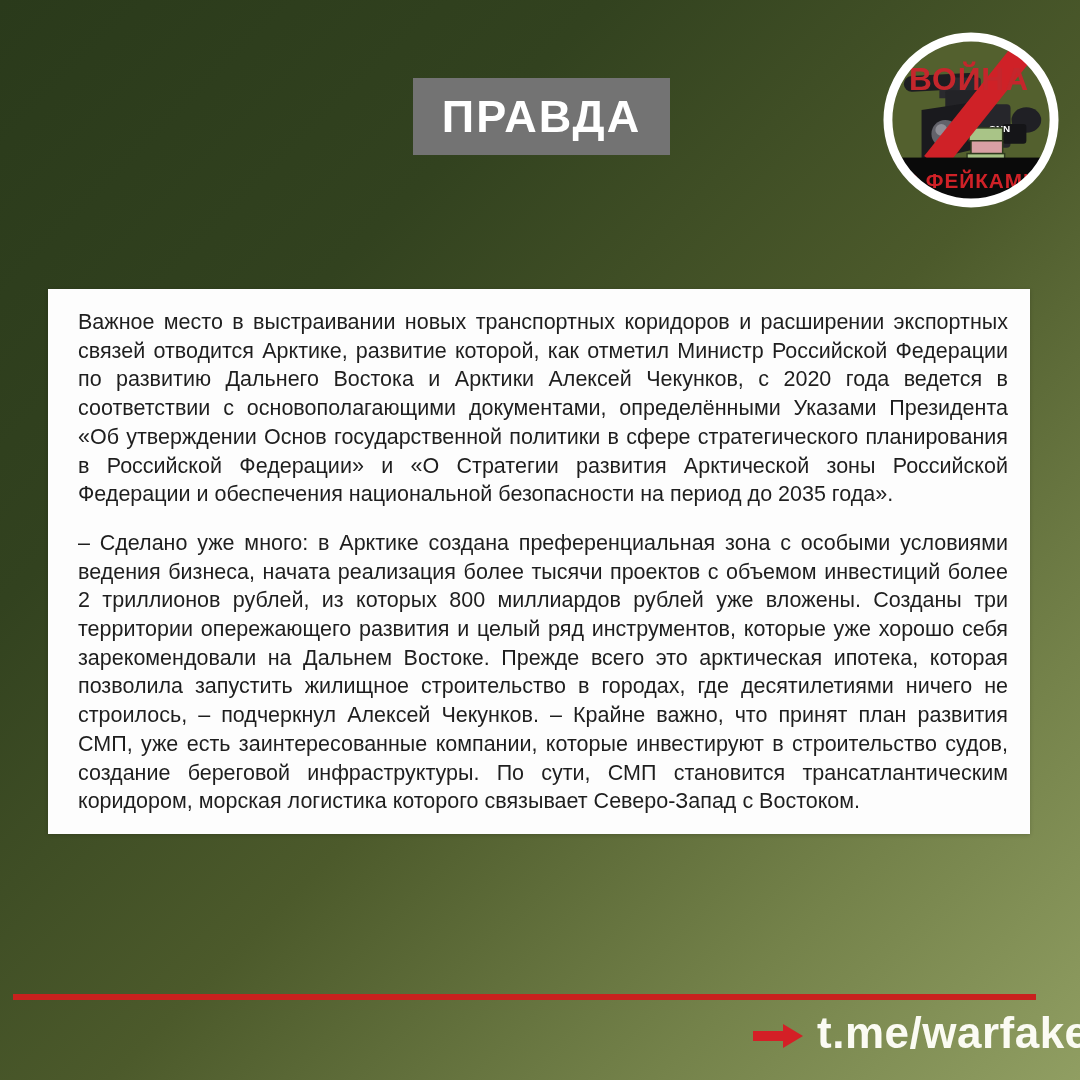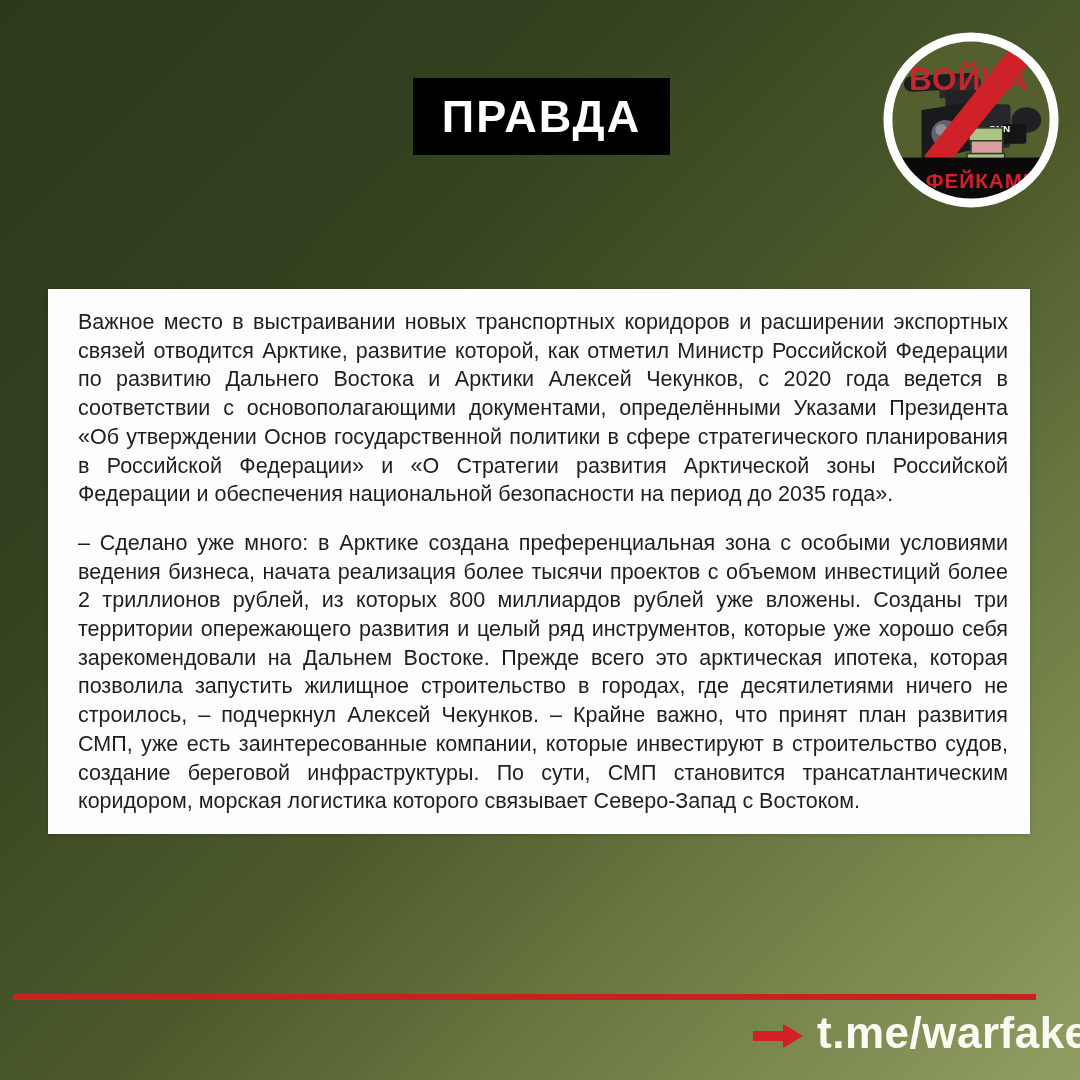--- a/index.html
+++ b/index.html
@@ -7,21 +7,21 @@
   body {
     position: relative;
     font-family: "Liberation Sans", "DejaVu Sans", sans-serif;
     background: linear-gradient(135deg, #2a3a1b 0%, #32421f 28%, #4c5a2b 55%, #74824a 80%, #909e62 100%);
   }
 
   .truth-badge {
     position: absolute;
     left: 413px; top: 78px;
     width: 257px; height: 77px;
-    background: #000000;
+    background: #737373;
     display: flex; align-items: center; justify-content: center;
     color: #ffffff;
     font-size: 45px;
     font-weight: bold;
     letter-spacing: 2px;
   }
 
   .logo {
     position: absolute;
     left: 882px; top: 31px;

